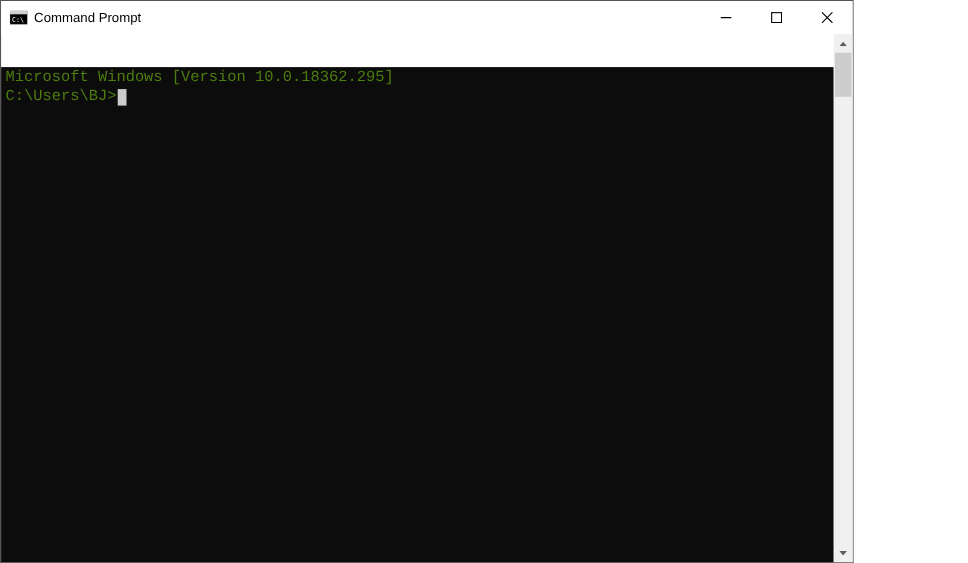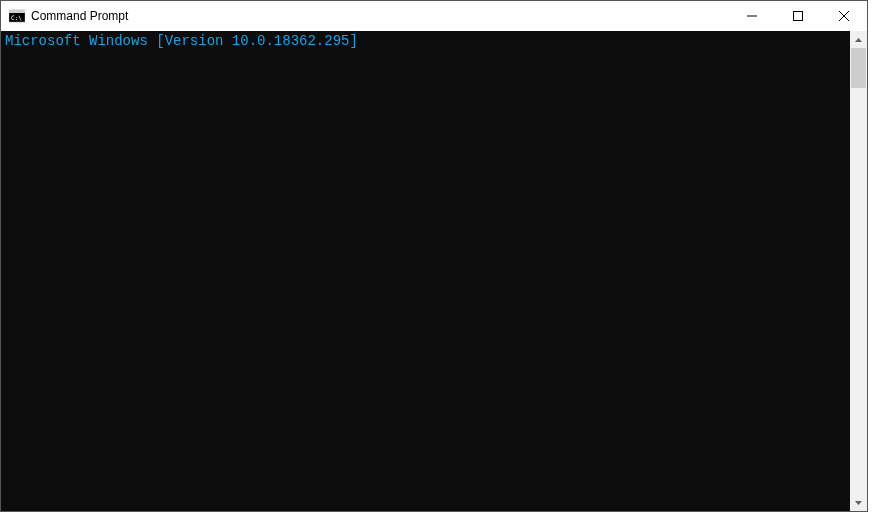--- a/index.html
+++ b/index.html
@@ -8,21 +8,21 @@
       box-sizing: border-box;
     }
     body {
       width: 880px;
       height: 512px;
       font-family: "Segoe UI", Tahoma, sans-serif;
       background: #fff;
       overflow: hidden;
     }
     .window {
-      width: 868px;
+      width: 776px;
       height: 512px;
       border: 1px solid #555;
       display: flex;
       flex-direction: column;
       background: #fff;
     }
     .titlebar {
       height: 30px;
       background: #fff;
       display: flex;
@@ -66,27 +66,28 @@
       fill: none;
     }
     .content-area {
       flex: 1;
       display: flex;
       min-height: 0;
     }
     .terminal {
       flex: 1;
       background: #0c0c0c;
-      color: #0ea5e9;
+      color: #4d7c0f;
       font-family: Consolas, "Courier New", monospace;
       font-size: 14px;
       line-height: 17px;
       padding: 2px 0 0 4px;
       white-space: pre;
       overflow: hidden;
+      margin-top: 30px;
     }
     .terminal .line {
       display: block;
     }
     .cursor {
       display: inline-block;
       width: 8px;
       height: 15px;
       background: #cccccc;
       vertical-align: text-bottom;
@@ -161,21 +162,21 @@
         </svg>
     </div>
     <div class="titlebar-btn close">
       <svg viewBox="0 0 10 10">
           <line x1="0" y1="0" x2="10" y2="10"></line>
           <line x1="10" y1="0" x2="0" y2="10"></line>
         </svg>
     </div>
   </div>
   <div class="content-area">
-    <div class="terminal"><span class="line">Microsoft Windows [Version 10.0.18362.295]</span><span class="line"></span></div>
+    <div class="terminal"><span class="line">Microsoft Windows [Version 10.0.18362.295]</span><span class="line"></span><span class="line"><span>C:\Users\BJ&gt;</span><span class="cursor"></span></span></div>
     <div class="scrollbar">
       <div class="scrollbar-btn up">
         <svg viewBox="0 0 7 4">
             <polygon points="3.5,0 7,4 0,4"></polygon>
           </svg>
       </div>
       <div class="scrollbar-track">
         <div class="scrollbar-thumb"></div>
       </div>
       <div class="scrollbar-btn down">

